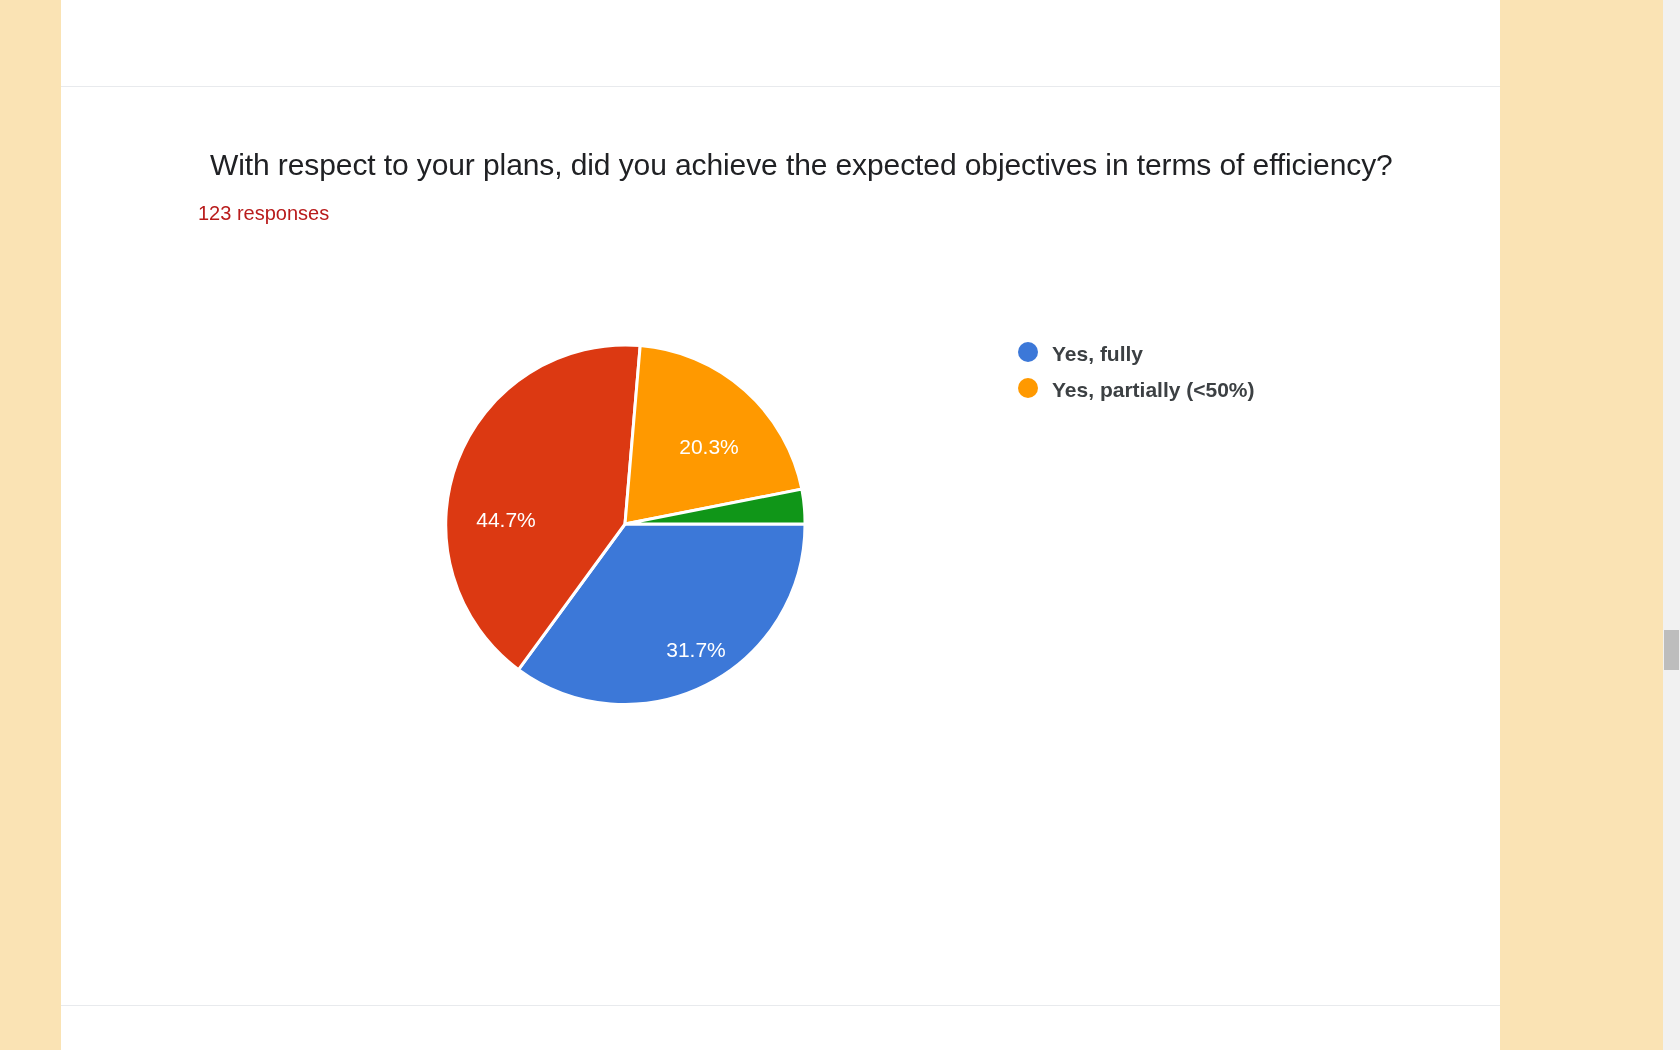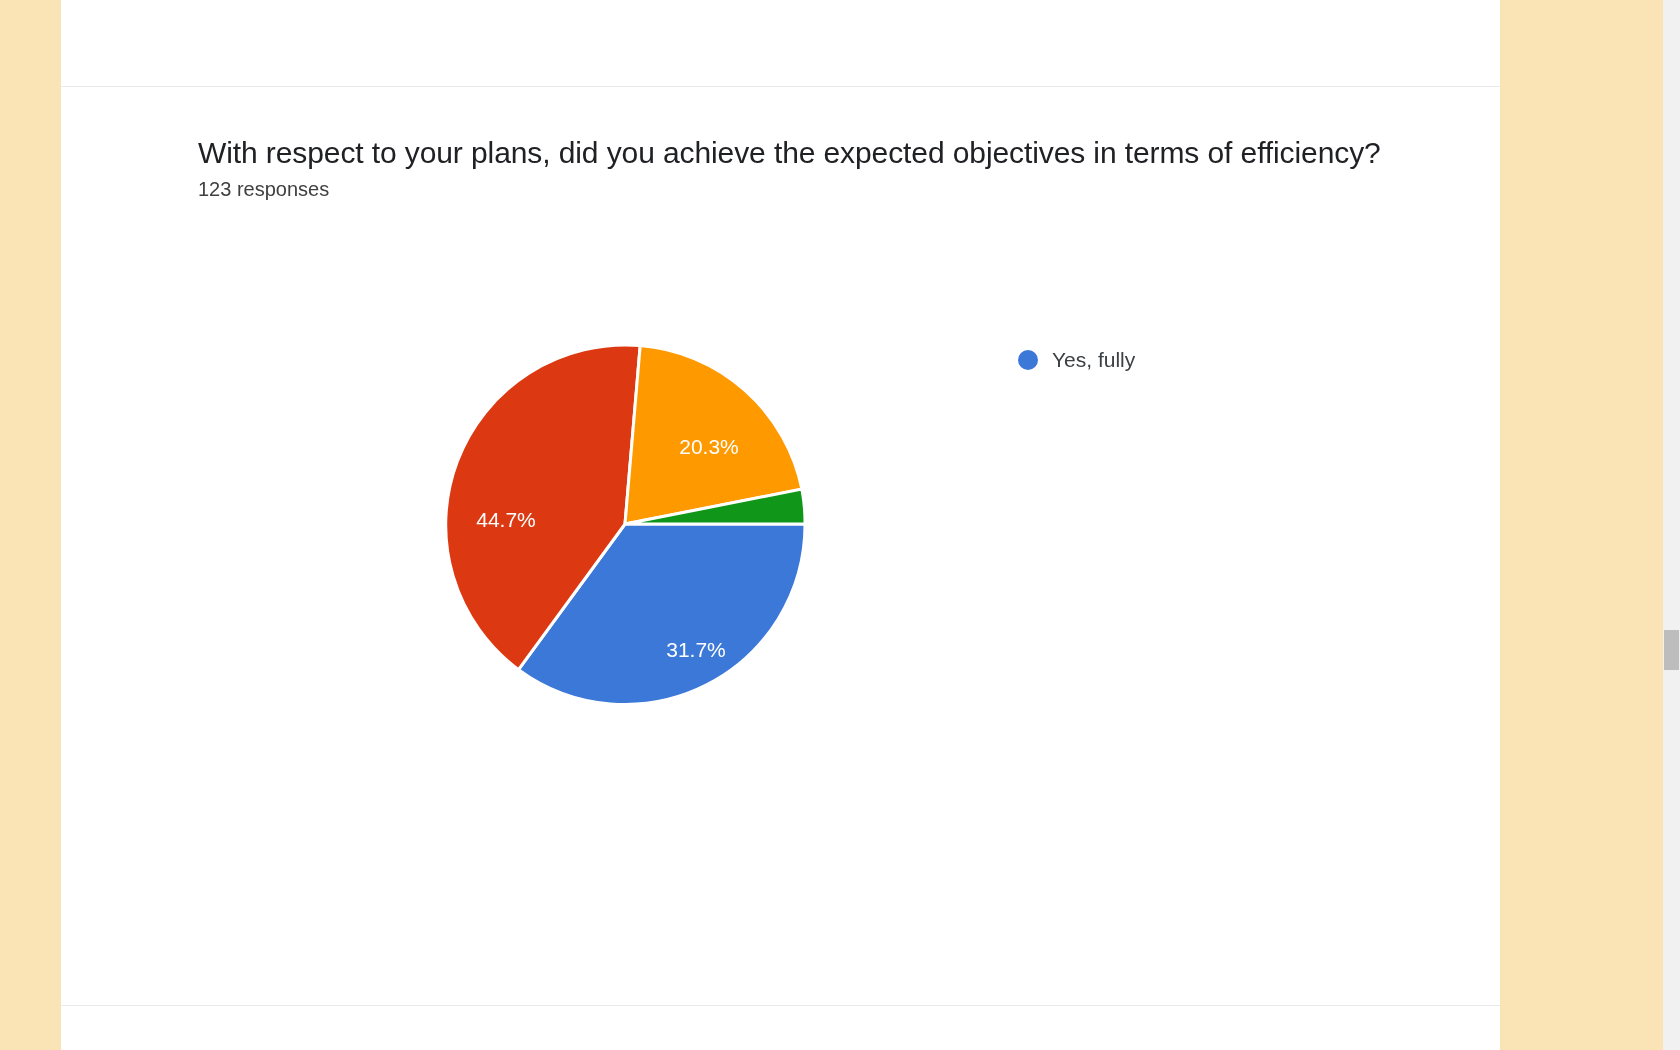--- a/index.html
+++ b/index.html
@@ -41,27 +41,27 @@
     position: absolute;
     left: 137px; top: 190px;
     width: 1290px;
   }
   #question-title {
     font-size: 30px;
     line-height: 46px;
     font-weight: 400;
     color: #202124;
     letter-spacing: -0.1px;
-    margin: 0;
+    margin: 12px;
     max-width: 1255px;
   }
   #response-count {
     font-size: 20px;
     line-height: 26px;
-    color: #404040;
+    color: #b91c1c;
   }
 
   
   #chart-area {
     position: absolute;
     left: 137px; top: 390px;
     width: 1280px; height: 420px;
   }
   #pie-wrap {
     position: absolute;
@@ -76,22 +76,23 @@
   }
 
   
   #legend {
     position: absolute;
     left: 820px; top: 12px;
     width: 420px;
   }
   .legend-row {
     display: flex;
-    align-items: center;
+    align-items: flex-start;
     height: 36px;
+    font-weight: bold;
   }
   .legend-dot {
     width: 20px; height: 20px;
     border-radius: 50%;
     flex: 0 0 20px;
     margin-right: 14px;
   }
   .legend-label {
     font-size: 21px;
     color: #3c4043;
@@ -147,20 +148,24 @@
           <text class="slice-label" x="266" y="112" text-anchor="middle">20.3%</text>
         </g>
       </svg>
     </div>
 
     <div id="legend">
       <div class="legend-row">
         <span class="legend-dot" style="background:#3c78d8"></span>
         <span class="legend-label">Yes, fully</span>
       </div>
+      <div class="legend-row">
+        <span class="legend-dot" style="background:#ff9900"></span>
+        <span class="legend-label">Yes, partially (&lt;50%)</span>
+      </div>
     </div>
 
   </div>
 </div>
 
 <div class="divider" id="divider-top"></div>
 <div class="divider" id="divider-bottom"></div>
 
 <div id="scrollbar-track">
   <div id="scrollbar-thumb"></div>

